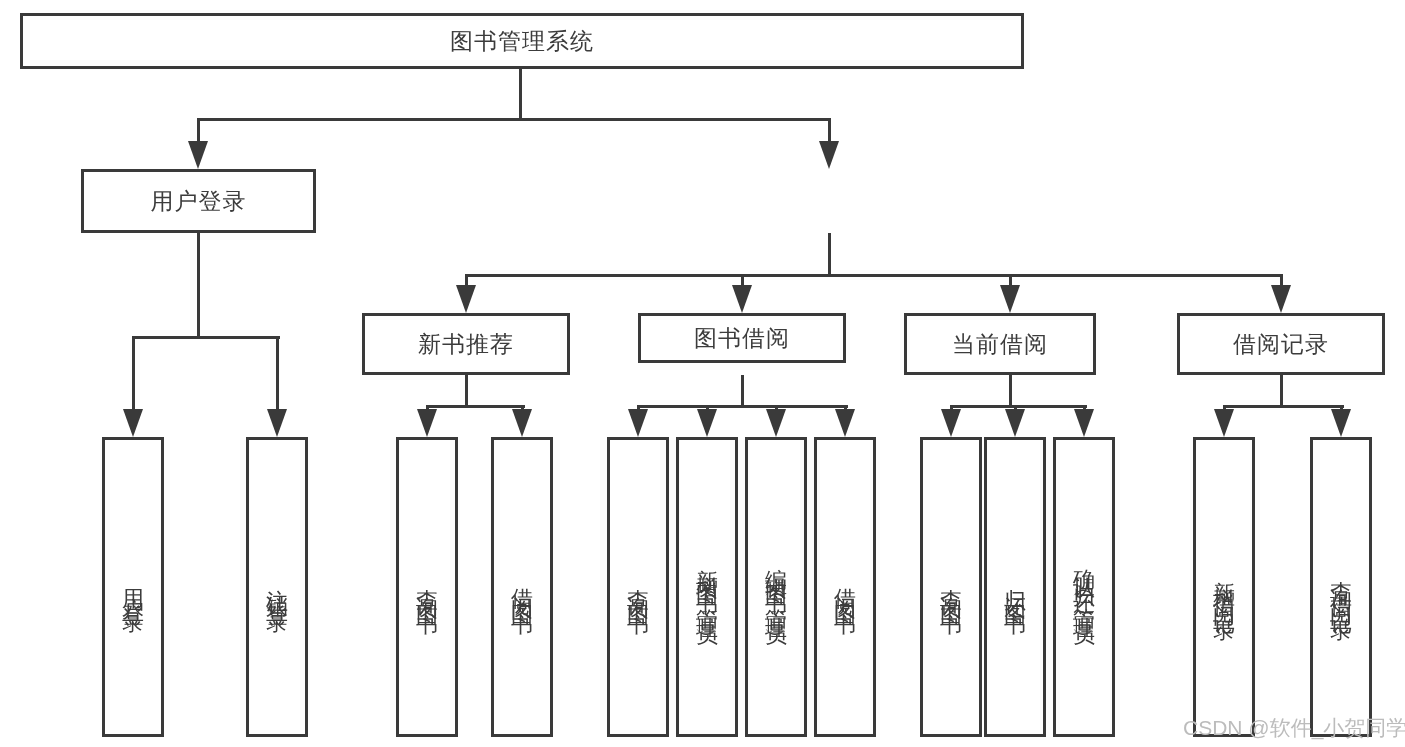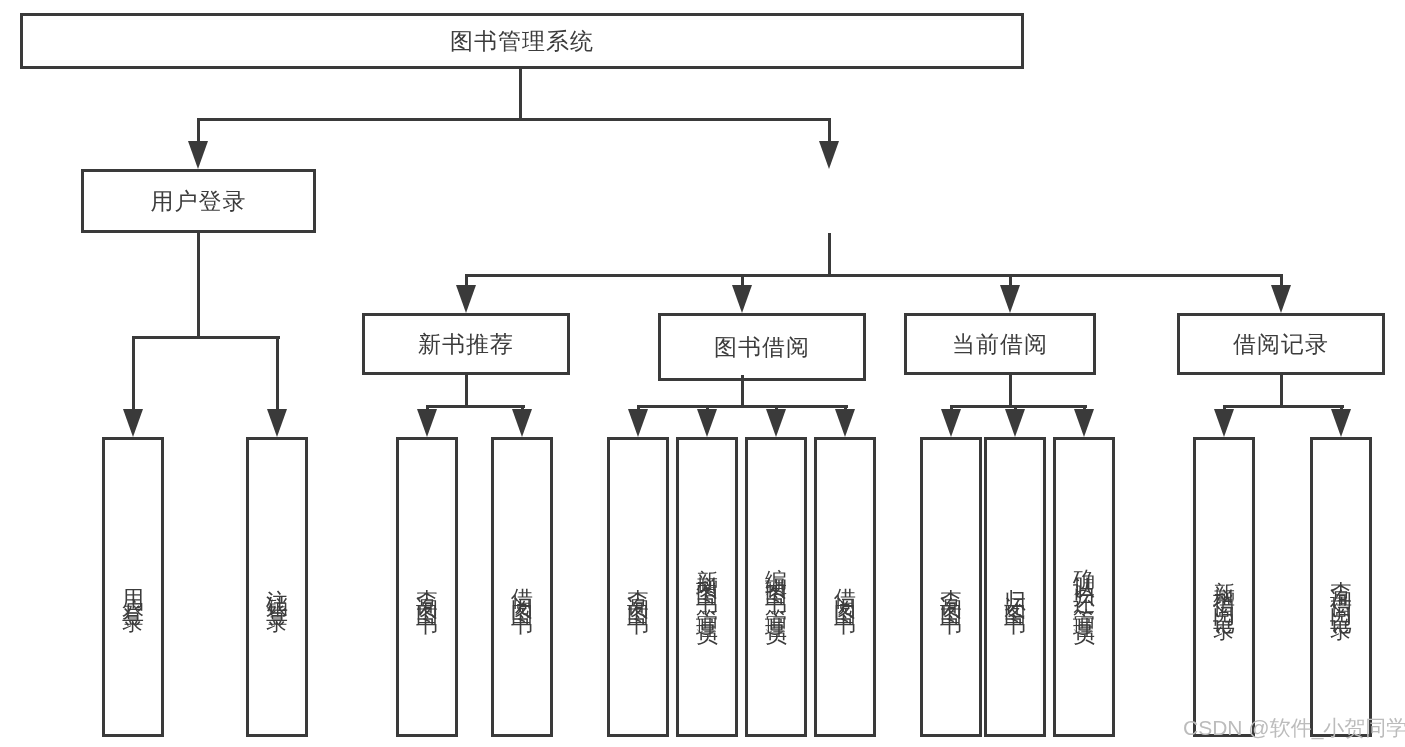--- a/index.html
+++ b/index.html
@@ -36,21 +36,21 @@
     <span>图书管理系统</span>
   </div>
 
   <div class="node hnode" style="left:81px;top:169px;width:235px;height:64px;">
     <span>用户登录</span>
   </div>
 
   <div class="node hnode" style="left:362px;top:313px;width:208px;height:62px;">
     <span>新书推荐</span>
   </div>
-  <div class="node hnode" style="left:638px;top:313px;width:208px;height:68px;margin-left:20px;">
+  <div class="node hnode" style="left:638px;top:313px;width:208px;height:50px;">
     <span>图书借阅</span>
   </div>
   <div class="node hnode" style="left:904px;top:313px;width:192px;height:62px;">
     <span>当前借阅</span>
   </div>
   <div class="node hnode" style="left:1177px;top:313px;width:208px;height:62px;">
     <span>借阅记录</span>
   </div>
 
   <div class="node leaf" style="left:102px;top:437px;width:62px;height:300px;">

